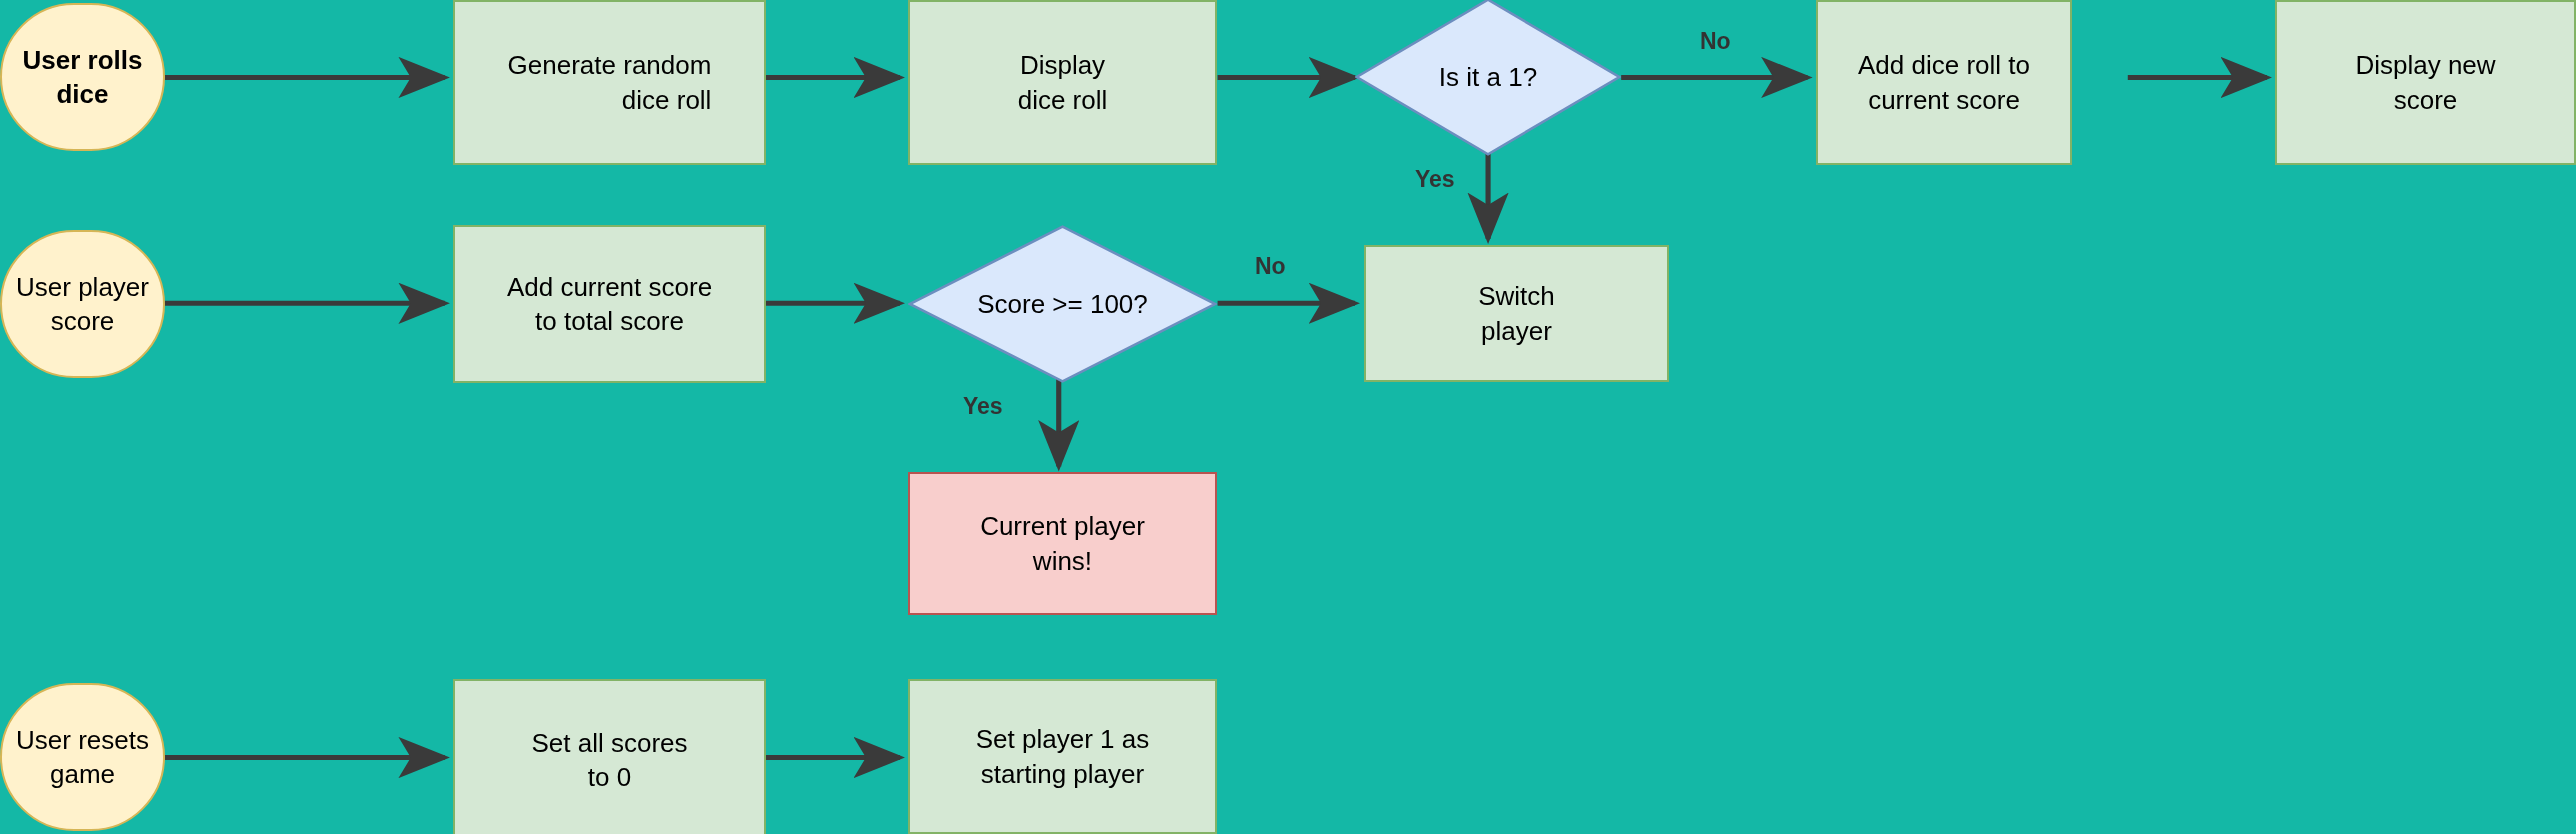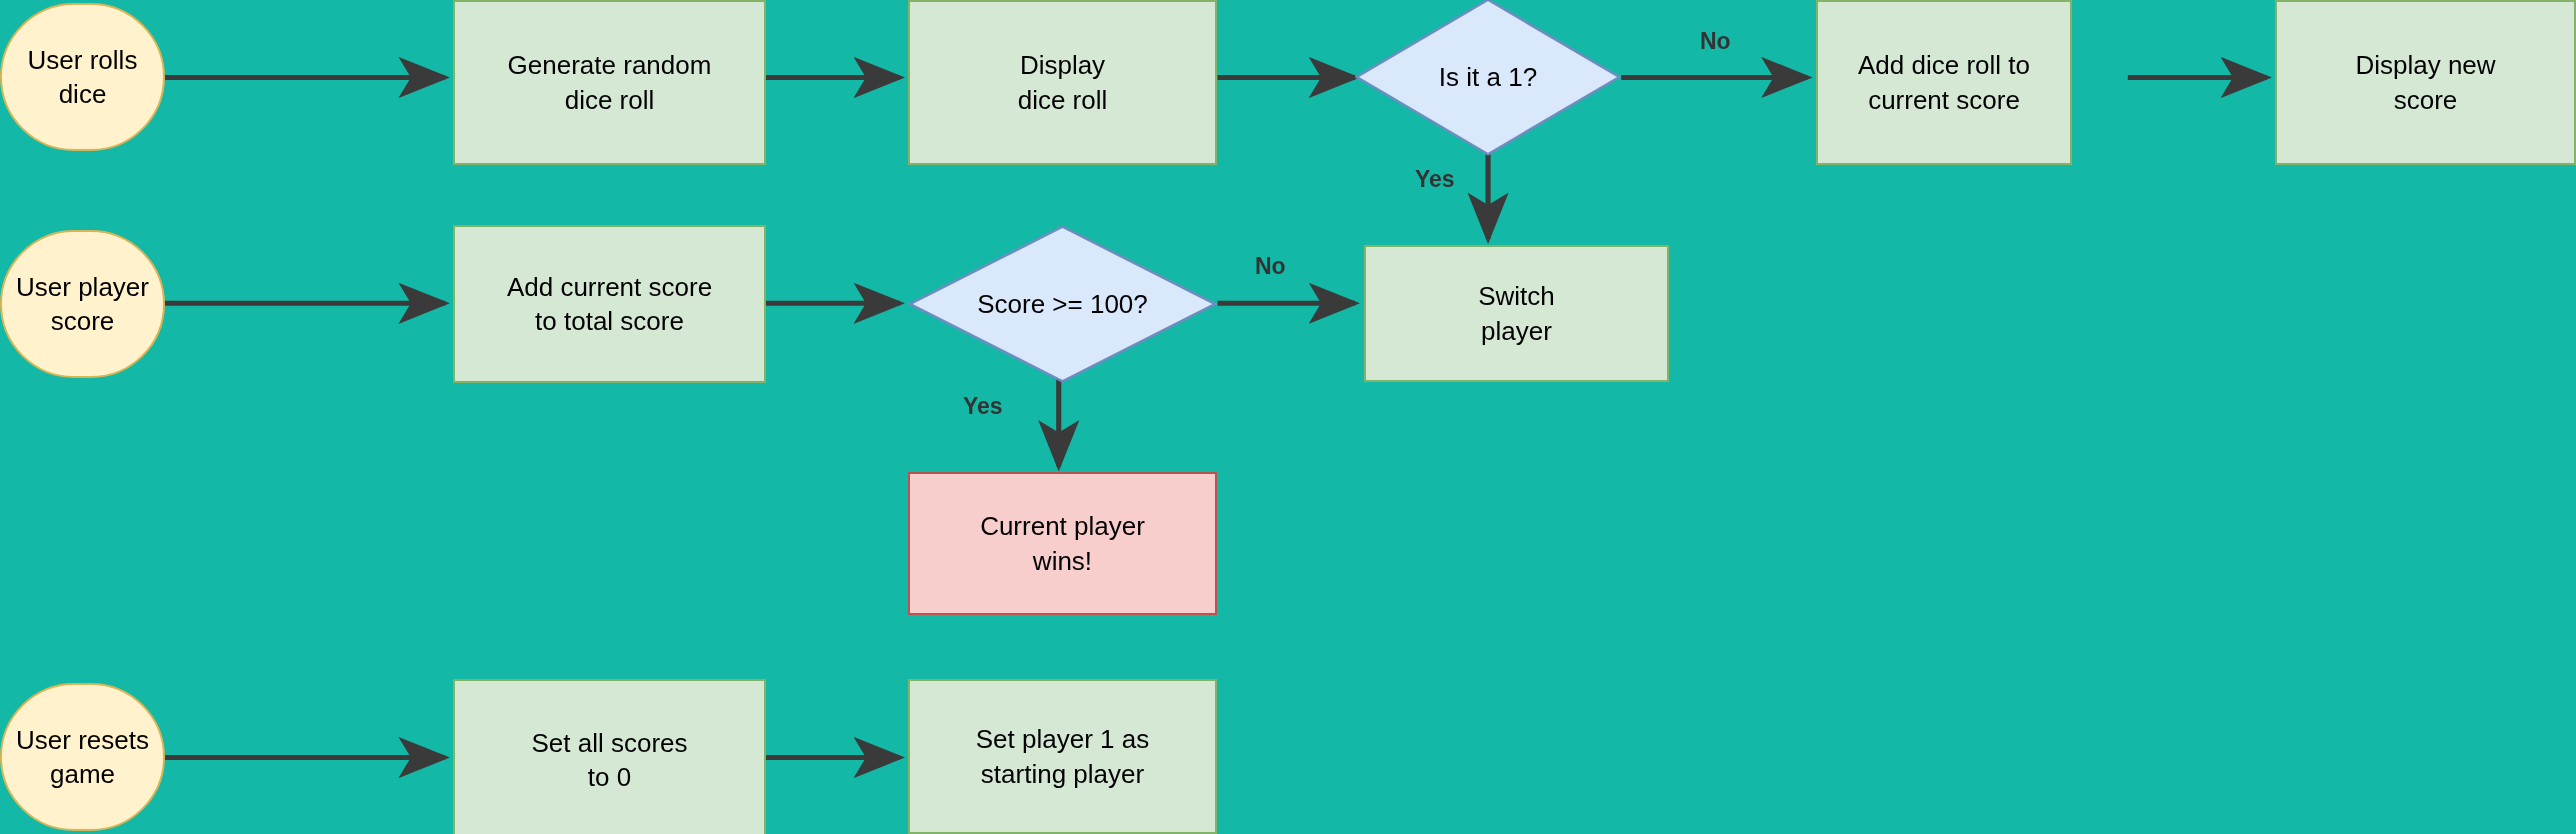--- a/index.html
+++ b/index.html
@@ -106,26 +106,26 @@
   </svg>
 
   <div class="edge-label" style="left:1700px; top:27.5px;">No</div>
 
   <div class="edge-label" style="left:1415px; top:166px;">Yes</div>
 
   <div class="edge-label" style="left:1255px; top:253px;">No</div>
 
   <div class="edge-label" style="left:963px; top:393px;">Yes</div>
 
-  <div class="node terminator" style="left:0px; top:3.4px; width:165px; height:148px;">
+  <div class="node terminator" style="left:0px; top:3.4px; width:165px; height:148px;font-weight:bold;">
     <span>User rolls
 dice</span>
   </div>
 
-  <div class="node process" style="left:453px; top:0px; width:313px; height:165px;">
+  <div class="node process" style="left:453px; top:0px; width:313px; height:165px;text-align:right;">
     <span>Generate random
 dice roll</span>
   </div>
 
   <div class="node process" style="left:908px; top:0px; width:309px; height:165px;">
     <span>Display
 dice roll</span>
   </div>
 
   <div class="node decision" style="left:1355px; top:-1.7px; width:266px; height:158px;">

